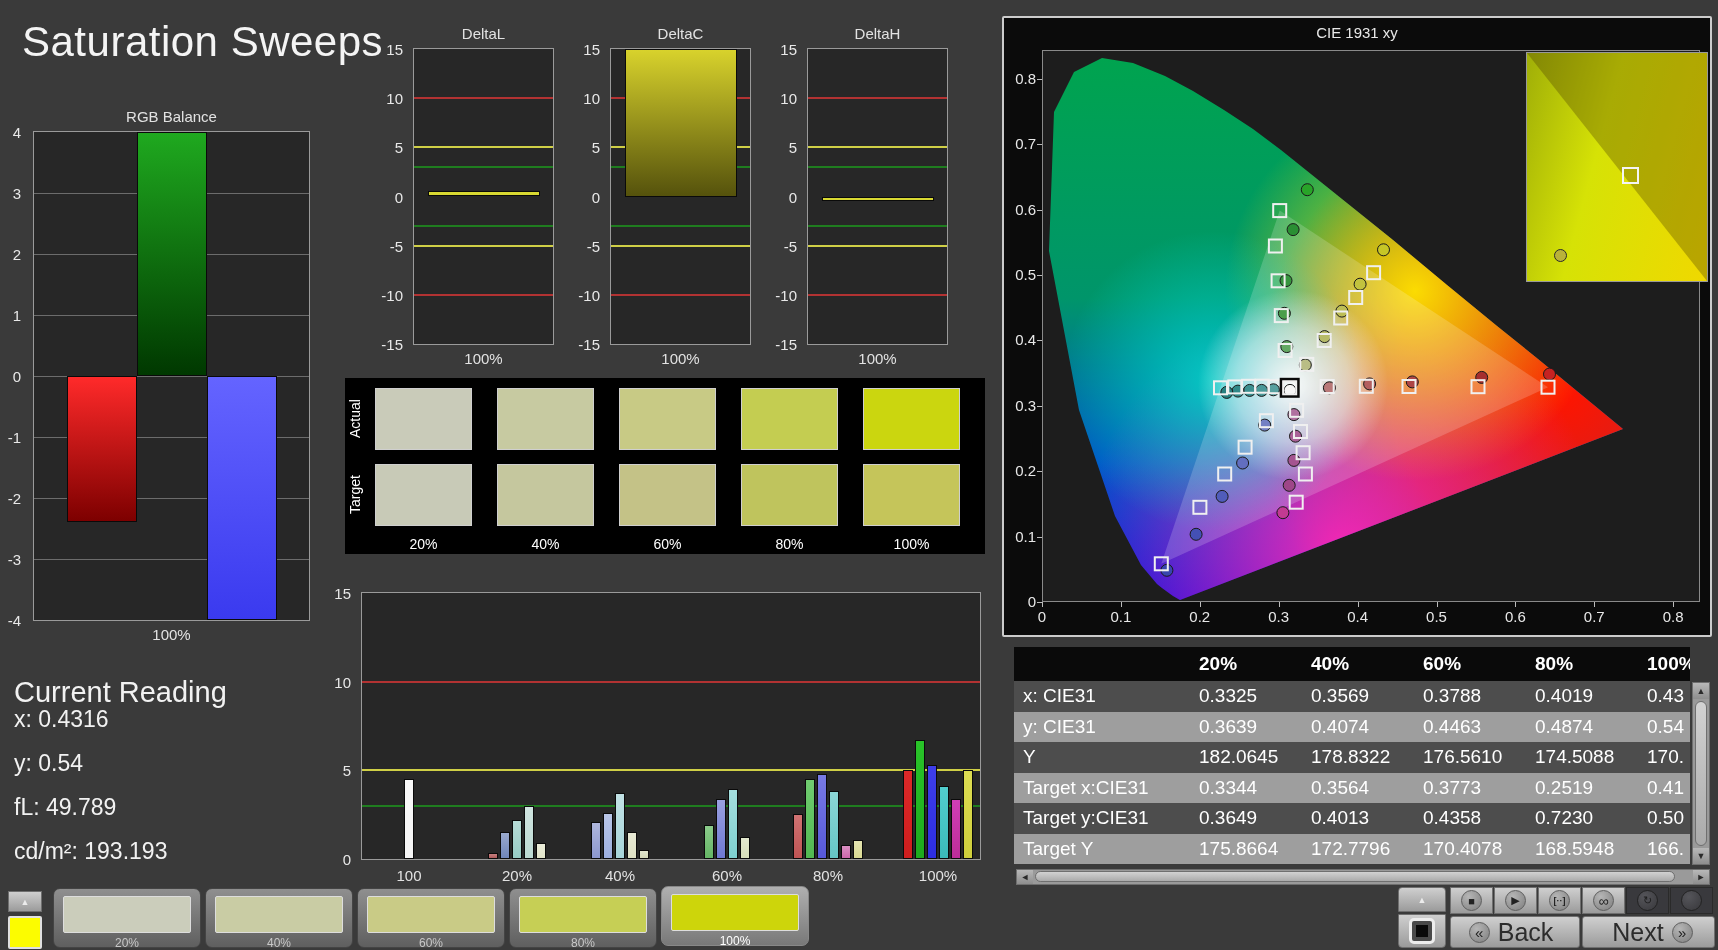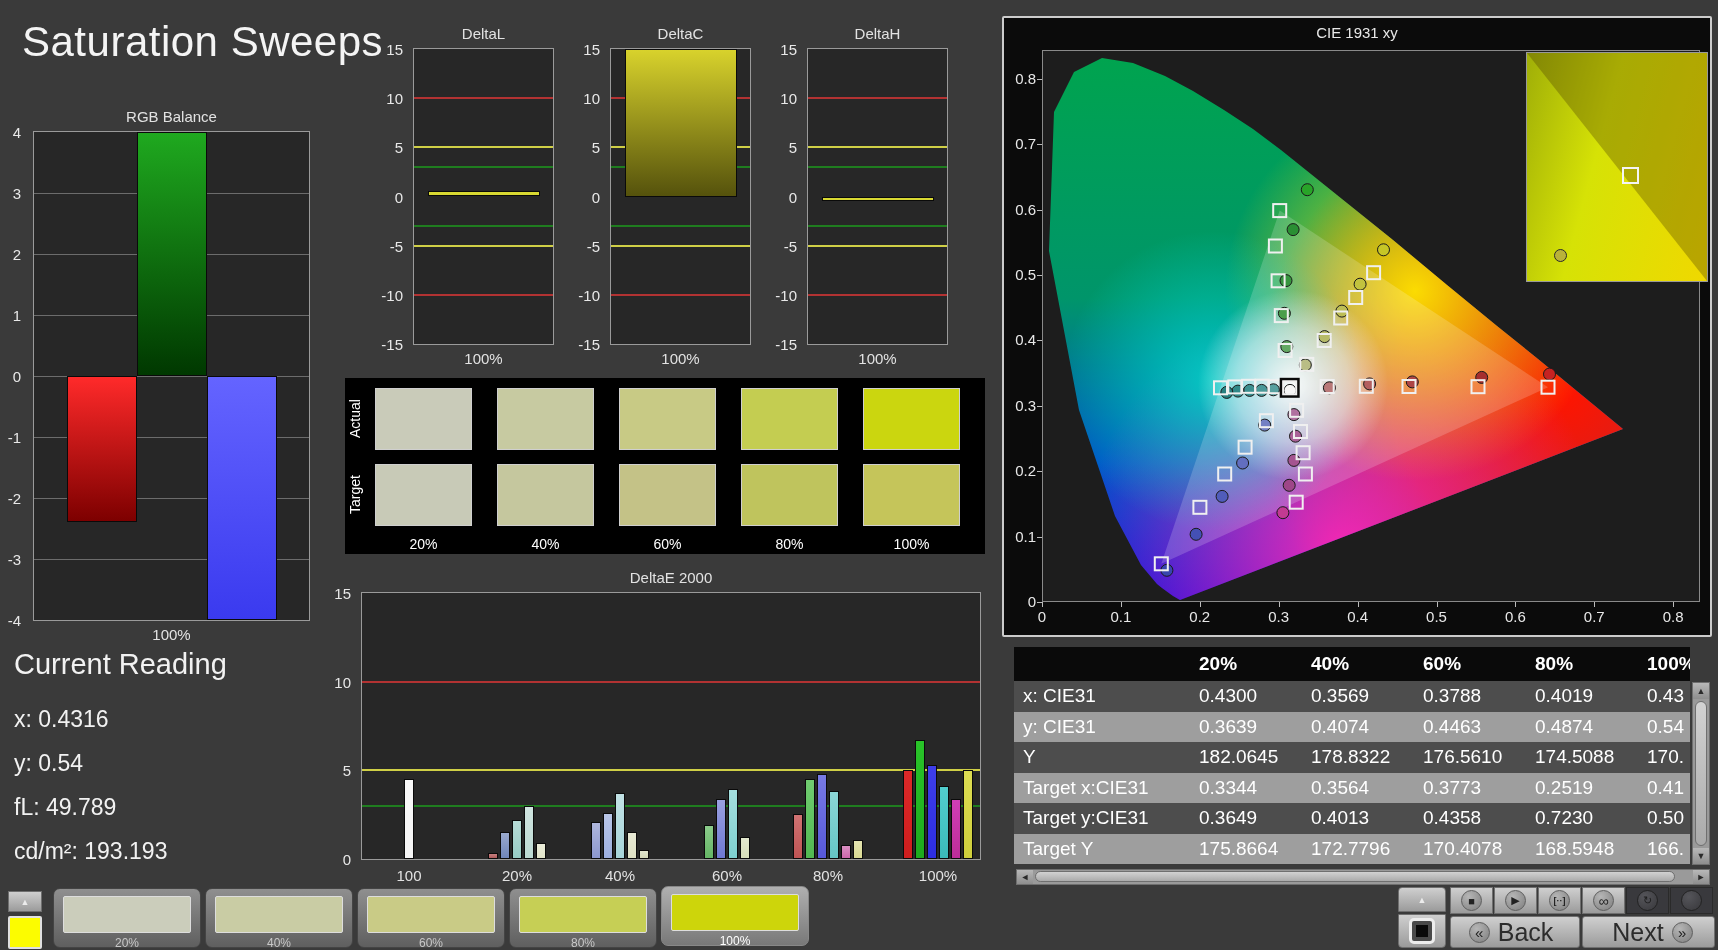--- a/index.html
+++ b/index.html
@@ -30,21 +30,21 @@
   .scrollbtn { position:absolute; background:linear-gradient(#b8b8b8,#8e8e8e); color:#2a2a2a; font-size:9px; display:flex; align-items:center; justify-content:center; cursor:pointer; }
   .scrollthumb { position:absolute; background:linear-gradient(#d2d2d2,#aaaaaa); border:1px solid #6f6f6f; border-radius:7px; }
   .tile { position:absolute; height:60px; background:linear-gradient(#8f8f8f,#5f5f5f); border:1px solid #444; border-radius:7px; cursor:pointer; }
   .tile .tsw { position:absolute; left:9px; top:7px; right:9px; height:37px; border:1px solid #ddd; border-radius:2px; }
   .tile .tlab { position:absolute; top:47px; width:100%; text-align:center; font-size:12px; color:#c8c8c8; }
   .tile.sel { background:linear-gradient(#b0b0b0,#787878); border-color:#888; }
   .tile.sel .tlab { color:#fff; }
   .tbtn { position:absolute; background:linear-gradient(#cfcfcf,#9b9b9b); border:1px solid #6f6f6f; display:flex; align-items:center; justify-content:center; cursor:pointer; }
   .circleicon { width:21px; height:21px; border-radius:50%; background:radial-gradient(circle at 35% 30%,#b6b6b6,#7e7e7e); border:1px solid #5e5e5e; display:flex; align-items:center; justify-content:center; font-size:11px; color:#222; }
   .navtext { font-size:25px; color:#2c2c2c; margin:0 8px; }
-  #reading-title { position:absolute; left:14px; top:648px; font-size:29px; color:#f2f2f2; }
+  #reading-title { position:absolute; left:14px; top:676px; font-size:29px; color:#f2f2f2; }
   .readline { position:absolute; left:14px; font-size:23px; color:#f2f2f2; }
 </style>
 </head>
 <body>
 
 <div id="page-title">Saturation Sweeps</div>
 
 <div class="plotbox" id="rgb-plot" style="left:33px; top:131px; width:277px; height:490px;">
   <div class="charttitle">RGB Balance</div>
   <div class="xlabel" style="top:494px;">100%</div>
@@ -140,21 +140,20 @@
     <div class="swatch" style="left: 396px; top: 86px; background: rgb(191, 196, 93);"></div>
     <div class="swatch" style="left: 518px; top: 86px; background: rgb(197, 197, 90);"></div>
     <div class="swlab" style="left: 30px;">20%</div>
     <div class="swlab" style="left: 152px;">40%</div>
     <div class="swlab" style="left: 274px;">60%</div>
     <div class="swlab" style="left: 396px;">80%</div>
     <div class="swlab" style="left: 518px;">100%</div>
   </div>
 
 <div class="plotbox" id="de-plot" style="left:361px; top:592px; width:620px; height:268px;">
-  <div class="charttitle">DeltaE 2000</div>
 <div class="limitline" style="top: 87.6667px; background: rgb(178, 50, 50);"></div>
     <div class="limitline" style="top: 176.333px; background: rgb(207, 207, 70);"></div>
     <div class="limitline" style="top: 211.8px; background: rgb(31, 125, 31);"></div>
     <div class="ticklab" style="left: -4px; top: 0px;">15</div>
     <div class="ticklab" style="left: -4px; top: 88.6667px;">10</div>
     <div class="ticklab" style="left: -4px; top: 177.333px;">5</div>
     <div class="ticklab" style="left: -4px; top: 266px;">0</div>
     <div class="bar" style="left: 42px; top: 186.2px; width: 10px; height: 79.8px; background: linear-gradient(rgba(255, 255, 255, 0.2), rgba(0, 0, 0, 0.133)), rgb(246, 246, 246); background-blend-mode: overlay; border: 1px solid rgb(10, 10, 10);"></div>
     <div style="left: 7px; top: 274px; width: 80px; text-align: center; font-size: 15px; color: rgb(226, 226, 226); position: absolute;">100</div>
     <div class="bar" style="left: 126px; top: 259.793px; width: 10px; height: 6.20667px; background: linear-gradient(rgba(255, 255, 255, 0.2), rgba(0, 0, 0, 0.133)), rgb(184, 106, 106); background-blend-mode: overlay; border: 1px solid rgb(10, 10, 10);"></div>
@@ -354,21 +353,21 @@
     <div class="trow" style="height: 34px; background: rgb(10, 10, 10); font-weight: bold; color: rgb(255, 255, 255);">
       <div></div>
       <div>20%</div>
       <div>40%</div>
       <div>60%</div>
       <div>80%</div>
       <div>100%</div>
     </div>
     <div class="trow" style="height: 30.5px; background: rgb(77, 77, 77); color: rgb(255, 255, 255);">
       <div>x: CIE31</div>
-      <div>0.4300</div>
+      <div>0.3325</div>
       <div>0.3569</div>
       <div>0.3788</div>
       <div>0.4019</div>
       <div>0.43</div>
     </div>
     <div class="trow" style="height: 30.5px; background: rgb(158, 158, 158); color: rgb(255, 255, 255);">
       <div>y: CIE31</div>
       <div>0.3639</div>
       <div>0.4074</div>
       <div>0.4463</div>

